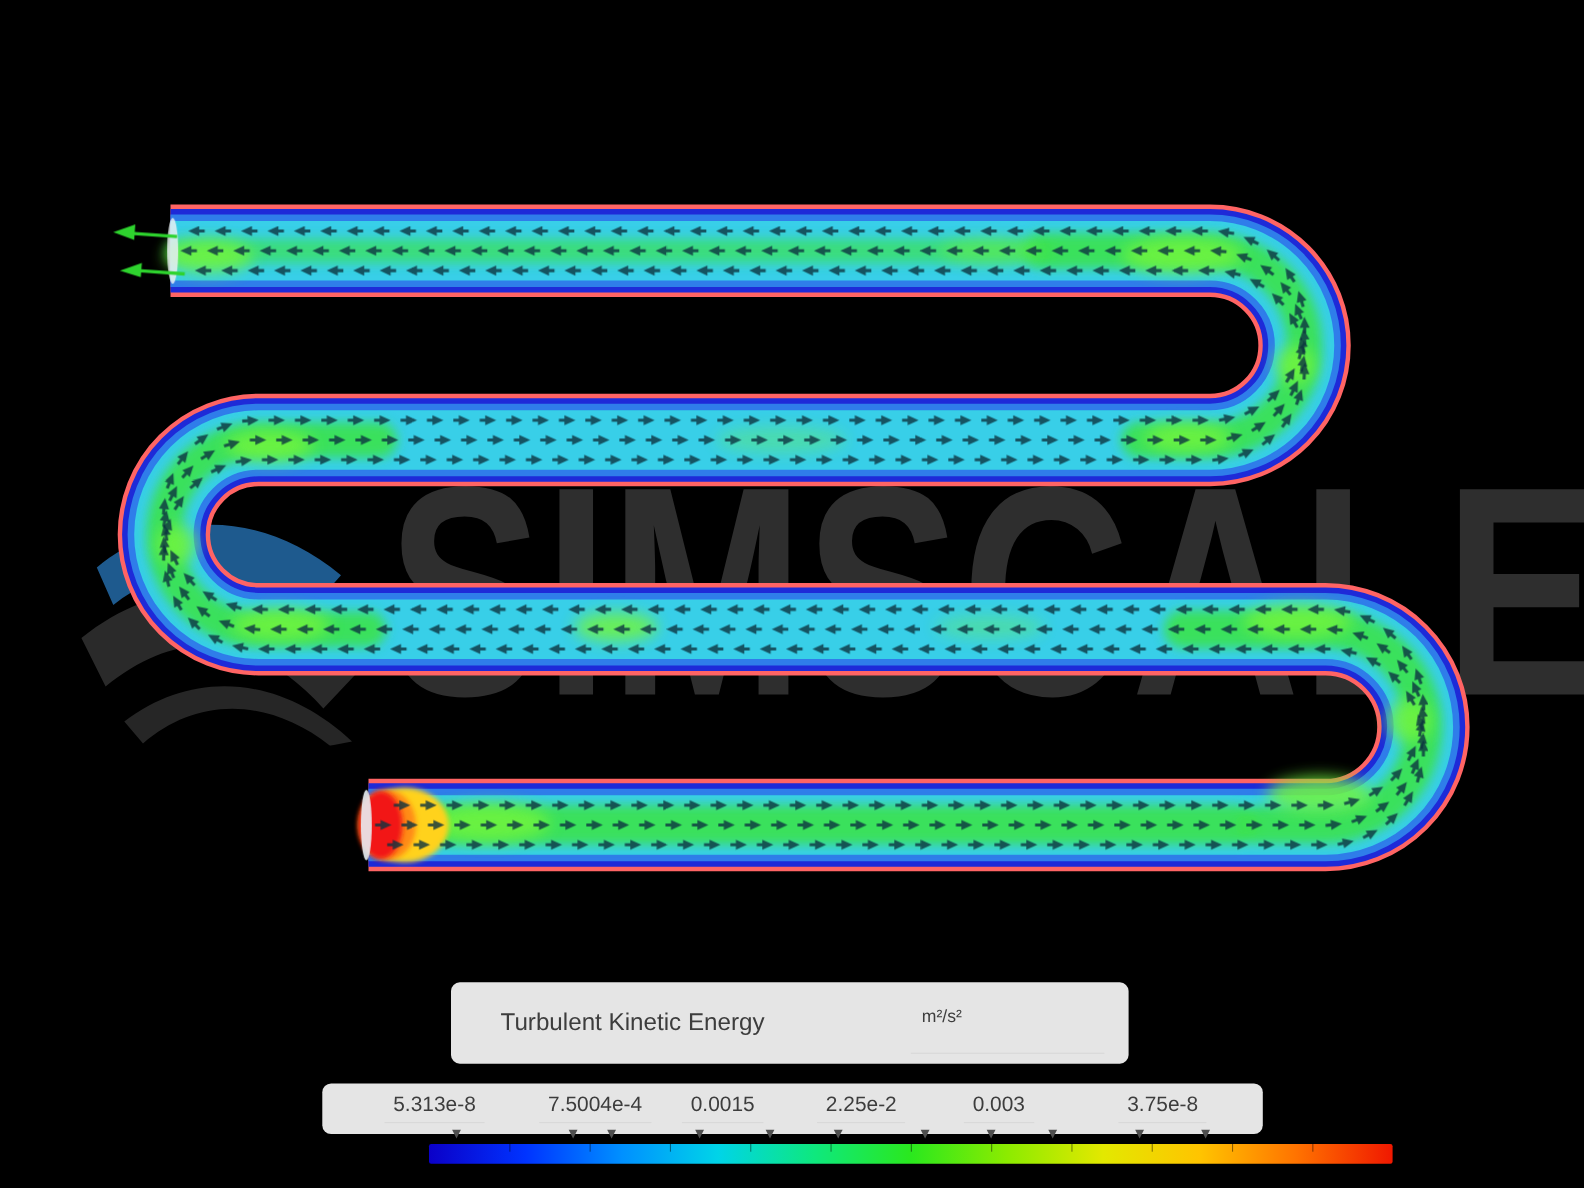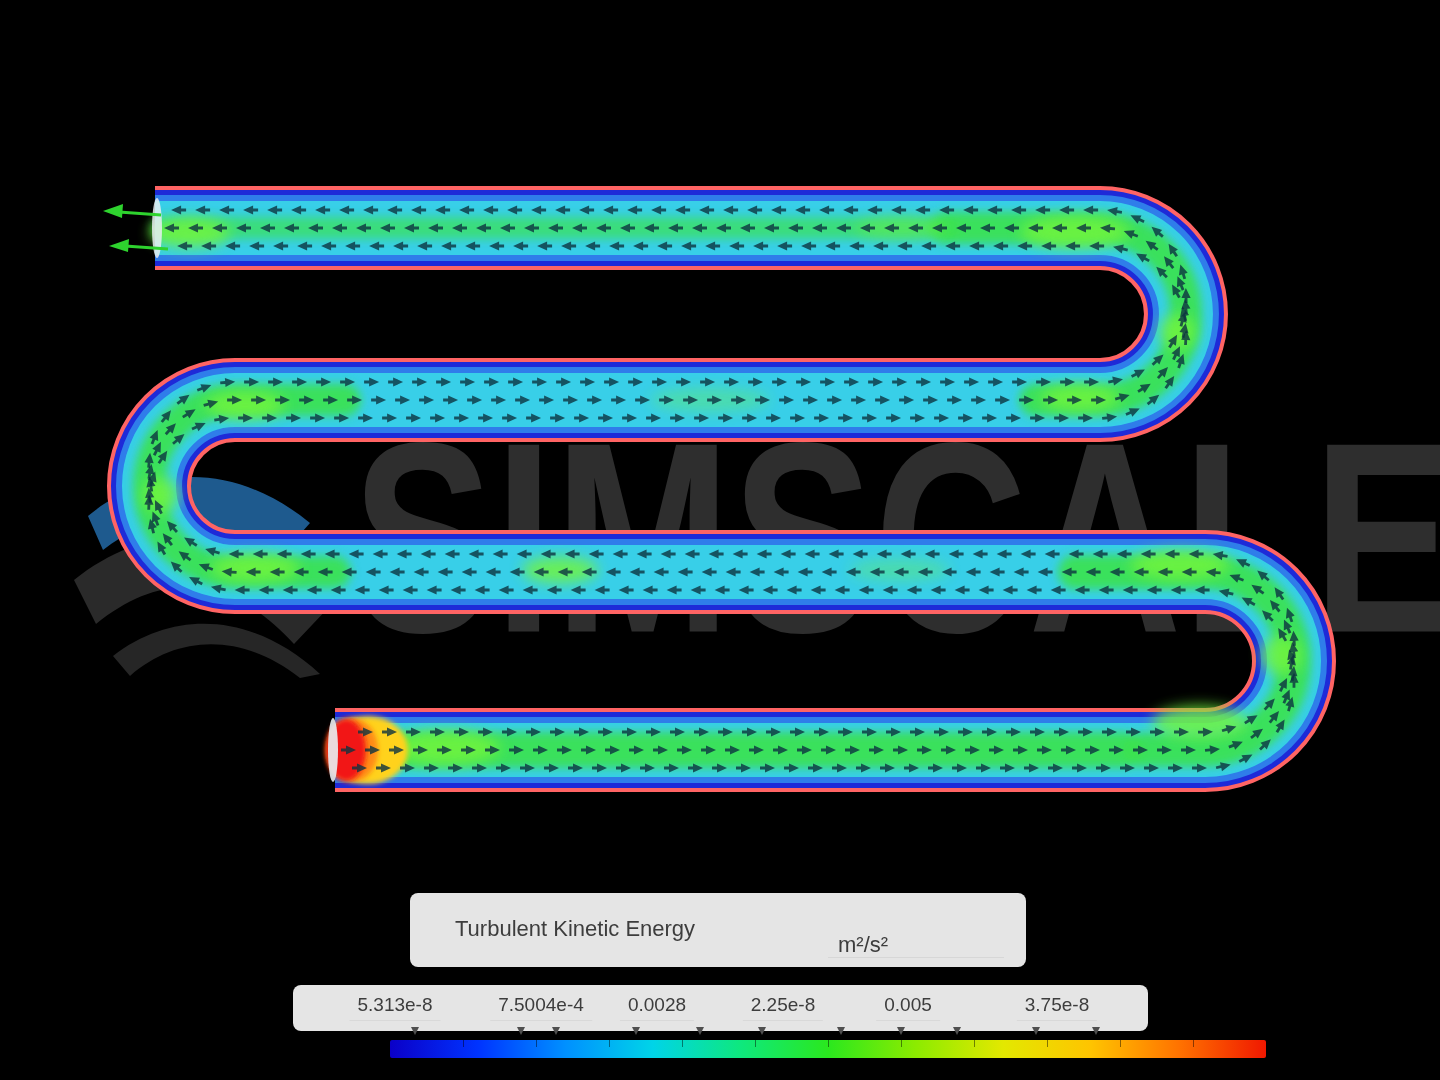--- a/index.html
+++ b/index.html
@@ -24,21 +24,21 @@
   .logo-swoosh{position:absolute;left:58px;top:428px;}
   
   .scene{position:absolute;left:0;top:0;z-index:2;}
   
   .box{
     position:absolute;background:#e5e5e5;border-radius:8px;
     color:#3d3d3d;z-index:3;
   }
   .legend-title-box{left:410px;top:893px;width:616px;height:74px;}
   .legend-field-label{position:absolute;left:45px;top:23px;font-size:22px;}
-  .legend-unit-field{position:absolute;left:428px;top:39px;font-size:22px;}
+  .legend-unit-field{position:absolute;left:428px;top:23px;font-size:16px;}
   .unit-underline{position:absolute;left:418px;top:64px;width:176px;height:1px;background:#d7d7d7;}
   .legend-values-box{left:293px;top:985px;width:855px;height:46px;text-decoration:underline;}
   .sv{
     position:absolute;top:9px;transform:translateX(-50%);
     font-size:19px;padding:0 8px 4px;border-bottom:1px solid #d9d9d9;
     white-space:nowrap;
   }
   .scale-ticks{position:absolute;left:0;top:1027px;width:1440px;height:12px;z-index:3;}
   .ptick{
     position:absolute;top:0;width:0;height:0;
@@ -696,23 +696,23 @@
 
   <div class="box legend-title-box">
     <span class="legend-field-label">Turbulent Kinetic Energy</span>
     <span class="legend-unit-field">m²/s²</span>
     <div class="unit-underline"></div>
   </div>
 
   <div class="box legend-values-box">
     <span class="sv" style="left:102px">5.313e-8</span>
     <span class="sv" style="left:248px">7.5004e-4</span>
-    <span class="sv" style="left:364px">0.0028</span>
-    <span class="sv" style="left:490px">2.25e-8</span>
-    <span class="sv" style="left:615px">0.005</span>
+    <span class="sv" style="left:364px">0.0015</span>
+    <span class="sv" style="left:490px">2.25e-2</span>
+    <span class="sv" style="left:615px">0.003</span>
     <span class="sv" style="left:764px">3.75e-8</span>
   </div>
 
   <div class="scale-ticks" id="scaleTicks">
       <div class="ptick" style="left: 411px;"></div>
       <div class="ptick" style="left: 517px;"></div>
       <div class="ptick" style="left: 552px;"></div>
       <div class="ptick" style="left: 632px;"></div>
       <div class="ptick" style="left: 696px;"></div>
       <div class="ptick" style="left: 758px;"></div>

